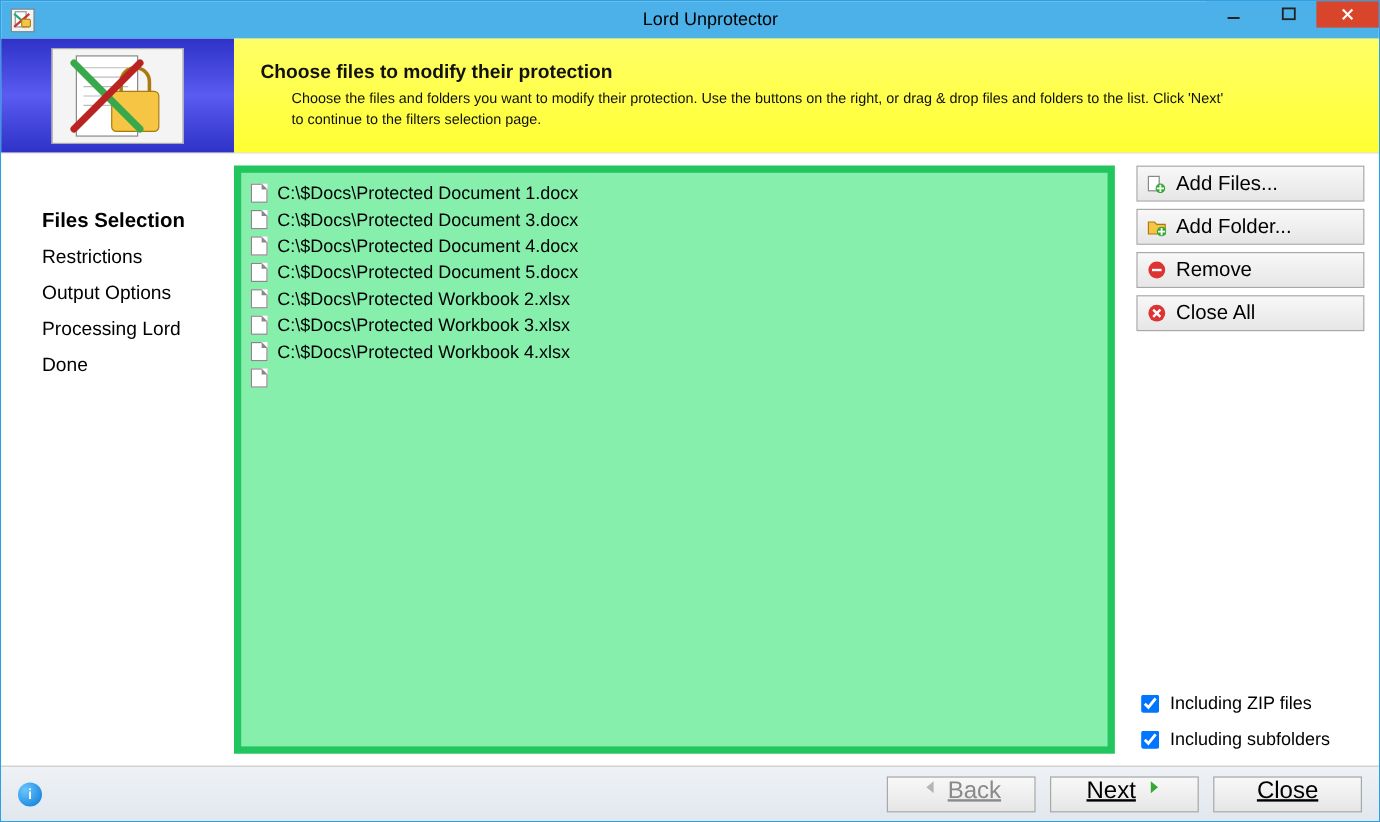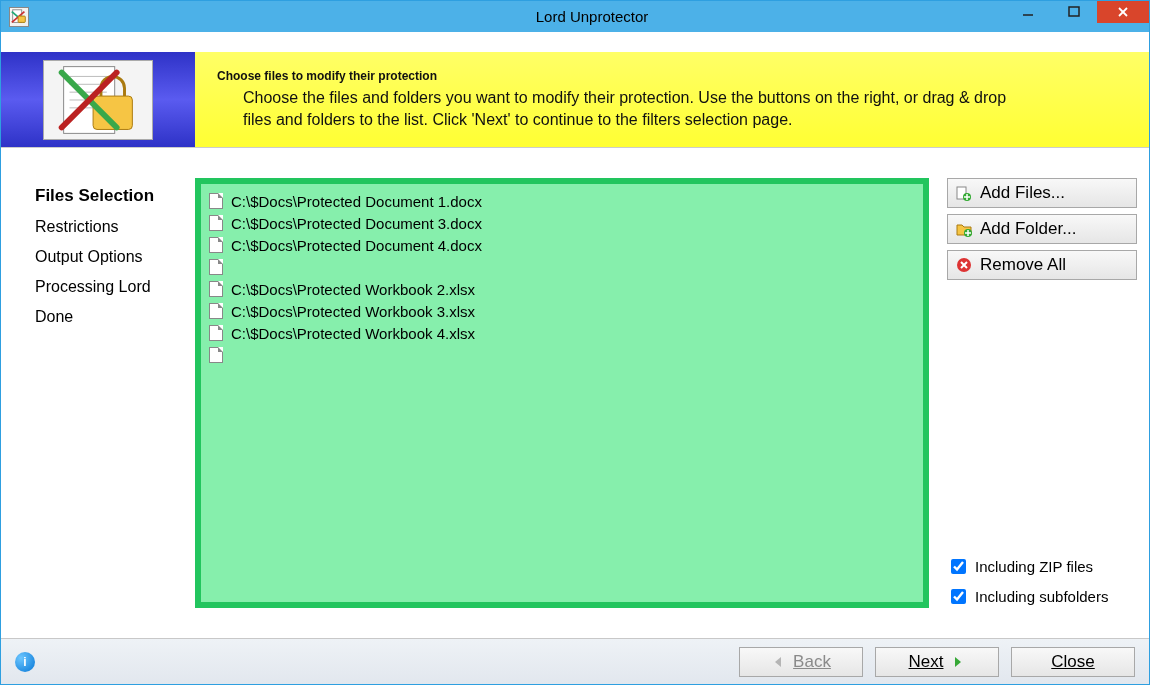--- a/index.html
+++ b/index.html
@@ -5,21 +5,20 @@
   * { box-sizing: border-box; }
   html, body { margin: 0; padding: 0; font-family: "Segoe UI", Tahoma, Arial, sans-serif; font-size: 15px; }
   body { background: #fff; }
 
   .window {
     width: 1150px; height: 685px;
     border: 1px solid #2e9fe0;
     background: #fff;
     display: flex; flex-direction: column;
     position: relative;
-    gap: 20px;
   }
 
   
   .titlebar {
     height: 31px;
     background: #4cb1e8;
     display: flex; align-items: center;
     position: relative;
     color: #000;
   }
@@ -78,27 +77,27 @@
     display: flex; align-items: center; justify-content: center;
   }
   .header-yellow {
     flex: 1;
     background: linear-gradient(180deg,#ffff66 0%, #ffff33 100%);
     padding: 8px 22px 8px 22px;
     display: flex; flex-direction: column; justify-content: center;
   }
   .header-yellow .hdr-title {
     font-weight: bold;
-    font-size: 12px;
+    font-size: 16px;
     color: #111;
   }
   .header-yellow .hdr-desc {
     margin-top: 4px;
     margin-left: 26px;
-    font-size: 16px;
+    font-size: 12px;
     line-height: 1.35;
     color: #111;
     max-width: 780px;
   }
 
   
   .main {
     flex: 1;
     display: flex;
     background: #fff;
@@ -109,20 +108,21 @@
     font-size: 16px;
   }
   .sidebar .step {
     margin-bottom: 12px;
     color: #000;
     cursor: pointer;
   }
   .sidebar .step.current {
     font-weight: bold;
     font-size: 17px;
+    margin-top: 28px;
   }
 
   .content {
     flex: 1;
     display: flex;
     padding: 10px 12px 10px 0;
     gap: 18px;
   }
   .file-list {
     flex: 1;
@@ -199,22 +199,22 @@
     color: #fff;
     display:flex; align-items:center; justify-content:center;
     font-size: 12px; font-weight: bold;
     cursor: pointer;
   }
   .footer .grow { flex: 1; }
   .nav-btn {
     width: 124px; height: 30px;
     background: linear-gradient(180deg,#f8f8f8,#e6e6e6);
     border: 1px solid #a8a8a8;
-    display: flex; align-items: center; justify-content: center;
-    gap: 6px; font-size: 17px; cursor: pointer;
+    display: flex; align-items: flex-start; justify-content: center;
+    gap: 6px; font-size: 20px; cursor: pointer;
     color:#000;
   }
   .nav-btn.disabled { color: #8a8a8a; cursor: default; }
   .nav-btn .u { text-decoration: underline; }
 
   
   .svg16 { width:16px; height:16px; }
 </style>
 </head>
 <body>
@@ -292,20 +292,21 @@
           <div class="file-item">
             <span class="file-icon"></span>
             <span>C:\$Docs\Protected Document 3.docx</span>
           </div>
           <div class="file-item">
             <span class="file-icon"></span>
             <span>C:\$Docs\Protected Document 4.docx</span>
           </div>
           <div class="file-item">
             <span class="file-icon"></span>
+            <span>C:\$Docs\Protected Document 5.docx</span>
           </div>
           <div class="file-item">
             <span class="file-icon"></span>
             <span>C:\$Docs\Protected Workbook 2.xlsx</span>
           </div>
           <div class="file-item">
             <span class="file-icon"></span>
             <span>C:\$Docs\Protected Workbook 3.xlsx</span>
           </div>
           <div class="file-item">
@@ -335,24 +336,33 @@
               <circle cx="12" cy="12" r="4" fill="#3a3"></circle>
                 <path d="M12 9v6M9 12h6" stroke="#fff" stroke-width="1.5"></path>
             </svg>
           </span>
           <span>Add Folder...</span>
         </div>
         <div class="btn">
           <span class="icon">
             <svg class="svg16" viewBox="0 0 16 16">
               <circle cx="8" cy="8" r="7" fill="#d33"></circle>
+                <rect x="4" y="7" width="8" height="2" fill="#fff"></rect>
+            </svg>
+          </span>
+          <span>Remove</span>
+        </div>
+        <div class="btn">
+          <span class="icon">
+            <svg class="svg16" viewBox="0 0 16 16">
+              <circle cx="8" cy="8" r="7" fill="#d33"></circle>
               <path d="M5 5l6 6M11 5l-6 6" stroke="#fff" stroke-width="2"></path>
             </svg>
           </span>
-          <span>Remove All</span>
+          <span>Close All</span>
         </div>
 
         <div class="spacer"></div>
 
         <label class="chk-row">
           <input type="checkbox" id="chk-zip" checked="" style="">
           <span>Including ZIP files</span>
         </label>
         <label class="chk-row">
           <input type="checkbox" id="chk-subfolders" checked="" style="">

